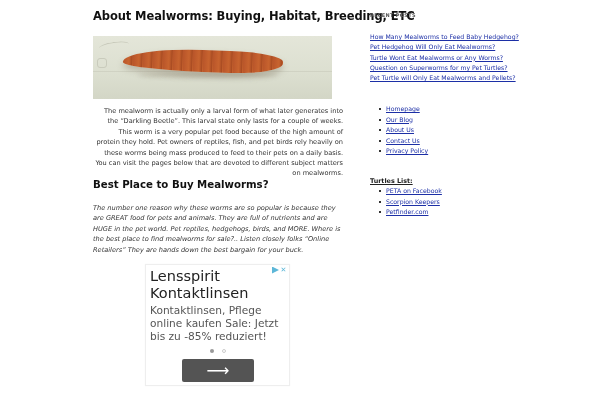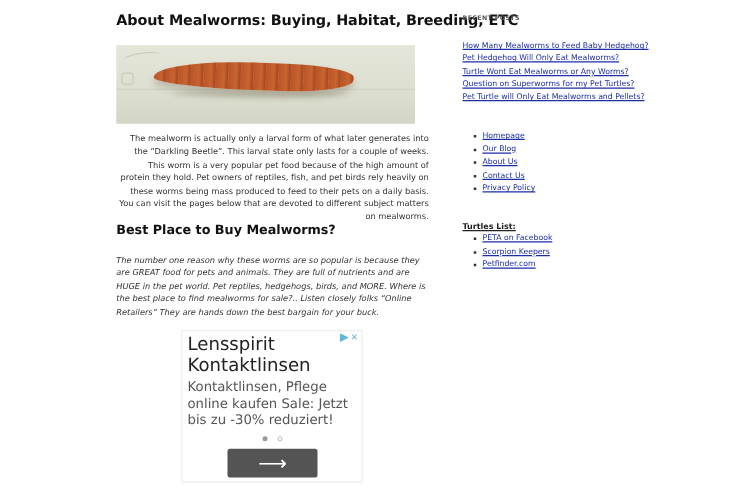--- a/index.html
+++ b/index.html
@@ -120,21 +120,21 @@
   <h2 class="h2">Best Place to Buy Mealworms?</h2>
 
   <p class="para para2">The number one reason why these worms are so popular is because they are GREAT food for pets and animals. They are full of nutrients and are HUGE in the pet world. Pet reptiles, hedgehogs, birds, and MORE. Where is the best place to find mealworms for sale?.. Listen closely folks “Online Retailers” They are hands down the best bargain for your buck.</p>
 
   <div class="ad">
     <div class="ad-choices">
       <span class="tri"></span>
       <span class="x">✕</span>
     </div>
     <div class="ad-title">Lensspirit Kontaktlinsen</div>
-    <div class="ad-body">Kontaktlinsen, Pflege online kaufen Sale: Jetzt bis zu -30% reduziert!</div>
+    <div class="ad-body">Kontaktlinsen, Pflege online kaufen Sale: Jetzt bis zu -85% reduziert!</div>
     <div class="ad-dots">
       <span class="ad-dot active"></span>
       <span class="ad-dot inactive"></span>
     </div>
     <div class="ad-button">
       <span>⟶</span>
     </div>
   </div>
 
   <div class="widget-title">RECENT POSTS</div>

